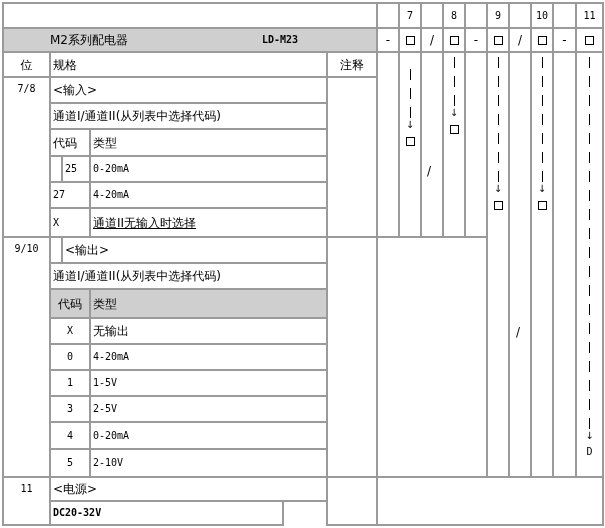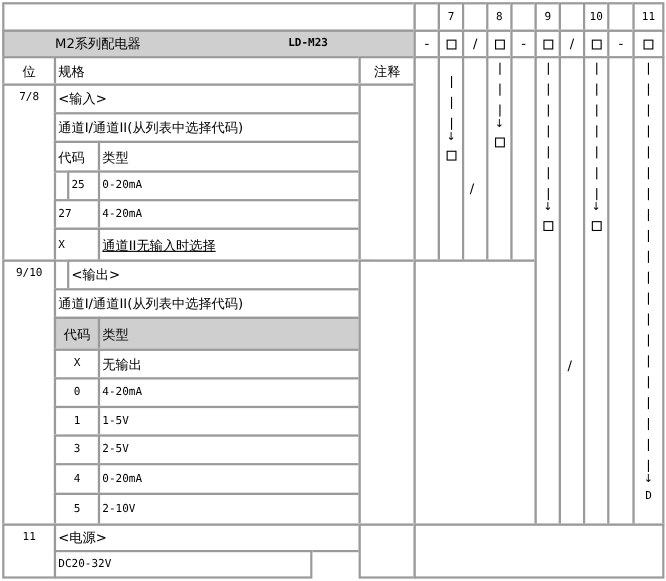--- a/index.html
+++ b/index.html
@@ -174,21 +174,21 @@
     <span>2-10V</span>
   </div>
 <div class="c" style="left:326px;top:236px;width:52px;height:242px;"></div>
 
 <div class="c mono" style="left:2px;top:476px;width:49px;height:50px;align-items:flex-start;justify-content:center;padding-top:6px;">
     <span>11</span>
   </div>
 <div class="c pad" style="left:49px;top:476px;width:279px;height:26px;">
     <span>&lt;电源&gt;</span>
   </div>
-<div class="c pad mono" style="left:49px;top:500px;width:235px;height:26px;">
+<div class="c pad mono" style="left:49px;top:500px;width:235px;height:26px;font-weight:bold;">
     <span>DC20-32V</span>
   </div>
 <div class="c" style="left:326px;top:476px;width:52px;height:50px;"></div>
 
 <div class="c" style="left:376px;top:51px;width:24px;height:187px;"></div>
 <div class="c" style="left:398px;top:51px;width:24px;height:187px;"></div>
 <div class="c" style="left:420px;top:51px;width:24px;height:187px;"></div>
 <div class="c" style="left:442px;top:51px;width:24px;height:187px;"></div>
 <div class="c" style="left:464px;top:51px;width:24px;height:187px;"></div>
 <div class="c" style="left:376px;top:236px;width:112px;height:242px;"></div>

